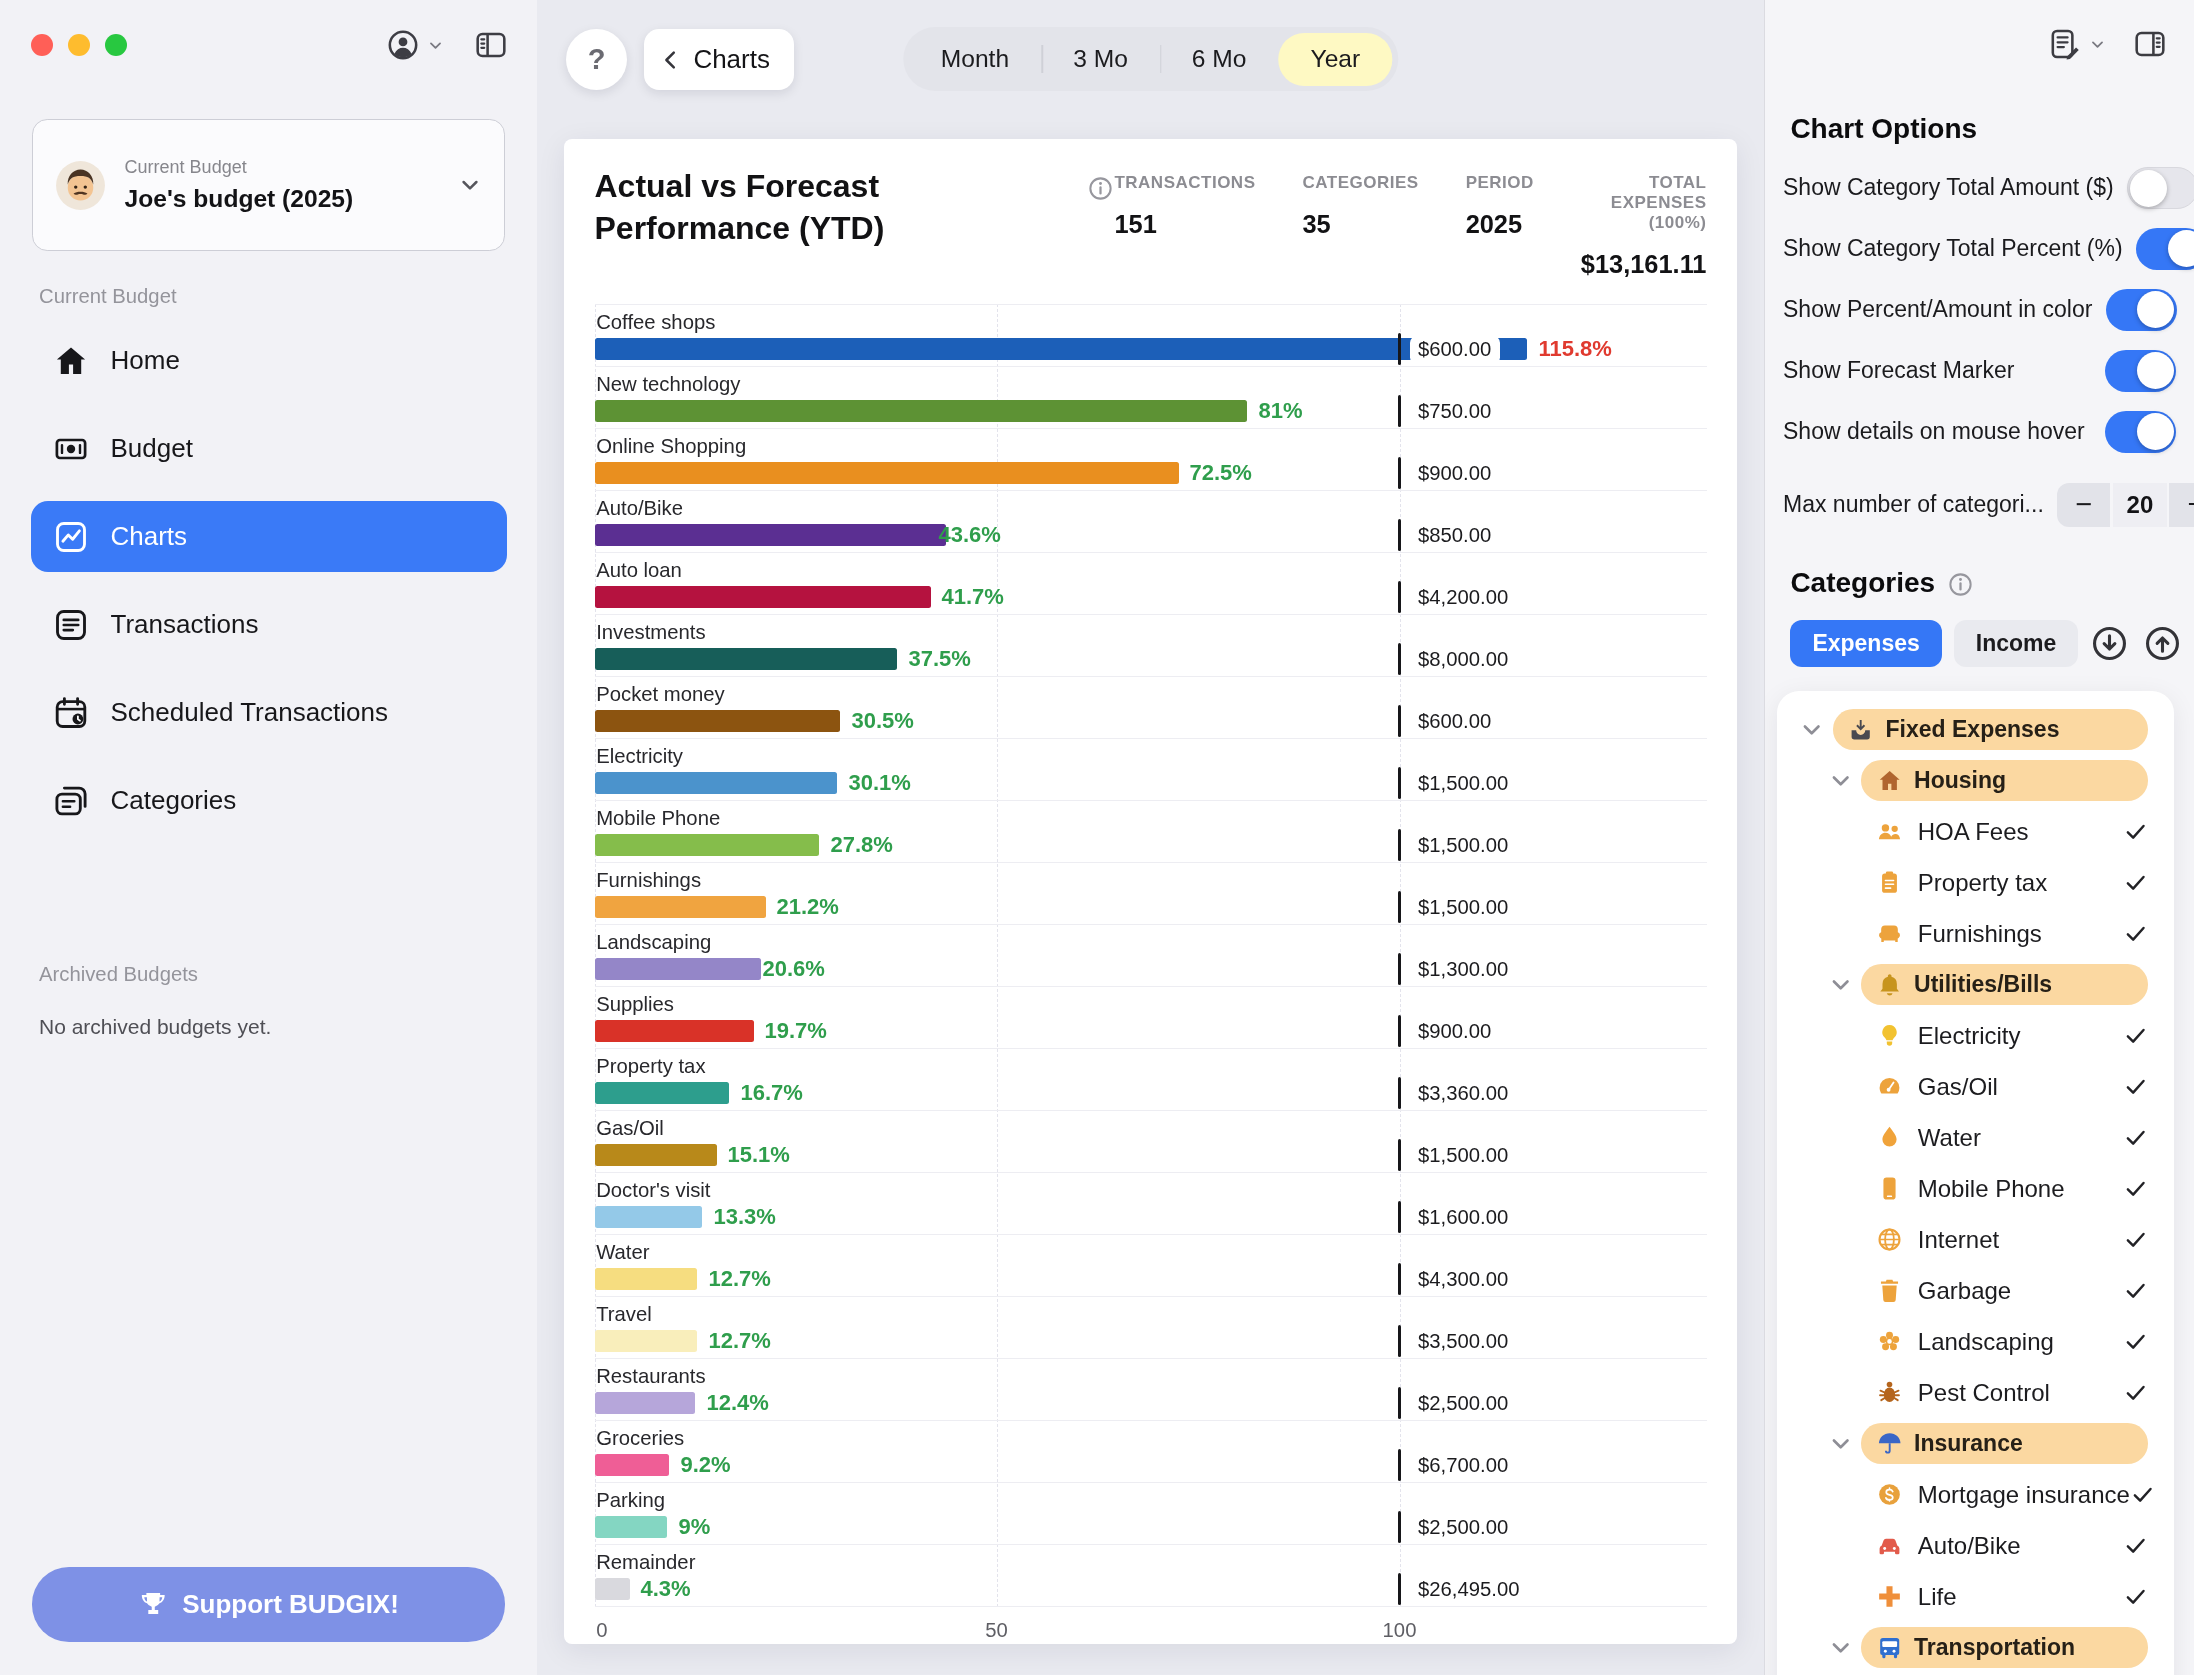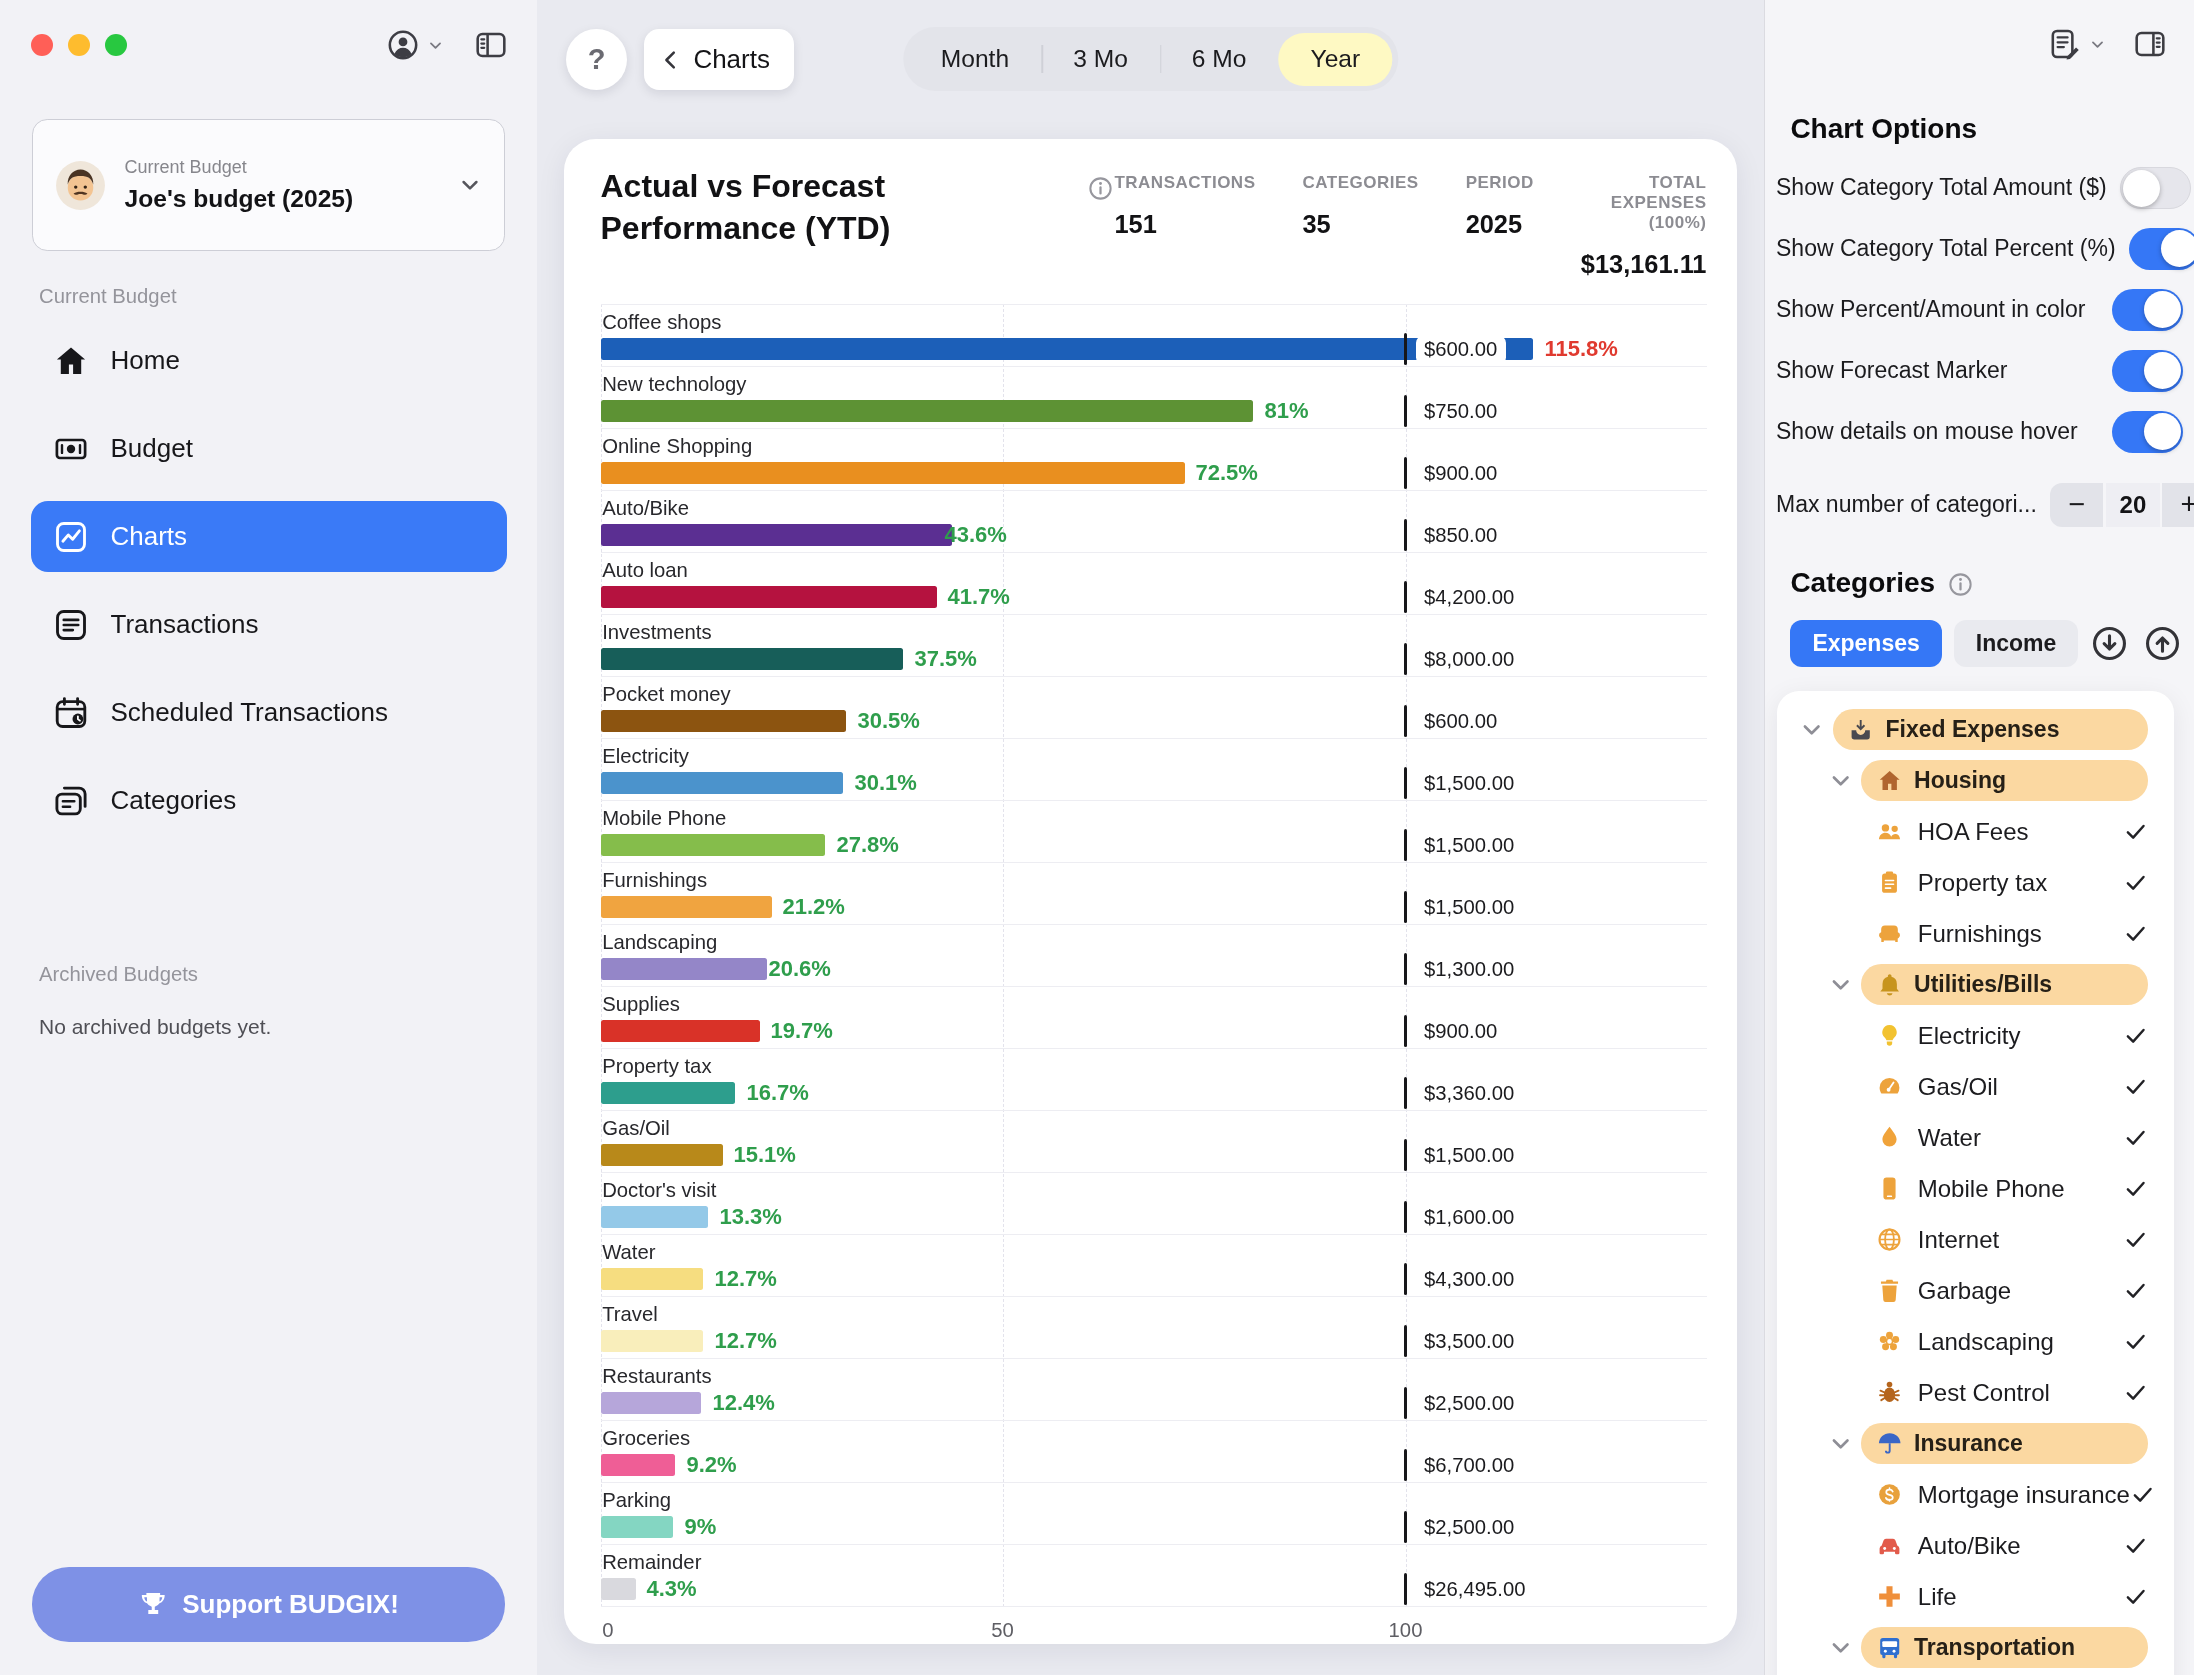--- a/index.html
+++ b/index.html
@@ -43,21 +43,21 @@
   .middle{flex:1;background:#e9eaf0;position:relative;min-width:0;}
   .toolbar{height:119px;position:relative;display:flex;align-items:center;padding-left:29px;gap:17px;}
   .help-btn{width:61px;height:61px;border-radius:50%;background:#fff;border:none;box-shadow:0 3.4px 10.2px rgba(10,10,40,.10);font-size:29px;font-weight:600;color:#6b6b72;display:flex;align-items:center;justify-content:center;font-family:inherit;}
   .back-btn{height:61px;border-radius:15.2px;background:#fff;border:none;box-shadow:0 3.4px 10.2px rgba(10,10,40,.10);display:flex;align-items:center;gap:10.2px;padding:0 24px 0 15.2px;font-size:26px;font-weight:500;color:#141417;font-family:inherit;}
   .back-chevron{width:24px;height:24px;color:#35353b;}
   .segmented{position:absolute;left:50%;top:27px;transform:translateX(-50%);height:64px;background:#e3e4ea;border-radius:32px;display:flex;align-items:center;padding:6px;}
   .seg{height:53px;padding:0 32px;display:flex;align-items:center;font-size:24.6px;color:#1b1b1e;border-radius:26px;position:relative;}
   .seg.on{background:#fef9c3;font-weight:500;}
   .seg:not(.on):not(:first-child):not(.after-sel)::before{content:"";position:absolute;left:0;top:12.7px;bottom:12.7px;width:1.7px;background:#cfd0d7;}
 
-  .card{margin:20.3px 27px 0;height:1505px;background:#fff;border-radius:32px;box-shadow:0 6.8px 29px rgba(25,25,60,.08);padding-left:6px;}
+  .card{margin:20.3px 27px 0;height:1505px;background:#fff;border-radius:8px;box-shadow:0 6.8px 29px rgba(25,25,60,.08);}
   .card-head{display:flex;align-items:flex-start;padding:27px 30.5px 0;}
   .chart-title{font-size:32px;font-weight:600;color:#121214;line-height:1.3;max-width:525px;}
   .info-icon{width:27px;height:27px;color:#97979e;margin:8.5px 0 0 13.6px;flex:none;}
   .stats{margin-left:auto;display:flex;gap:47px;padding-top:6.8px;}
   .stat-label{font-size:17px;color:#8c8c92;font-weight:600;letter-spacing:0.5px;}
   .stat-value{font-size:25.4px;font-weight:700;color:#121214;margin-top:17px;}
   .stat:last-child{text-align:right;}
 
   .plot{position:relative;margin:25.4px 30.5px 0;}
   .gridlayer{position:absolute;inset:0;pointer-events:none;}
@@ -70,21 +70,21 @@
   .crow-marker{position:absolute;top:28px;width:3.4px;height:32px;background:#17171a;border-radius:1.7px;}
   .crow-amount{position:absolute;top:30.5px;font-size:20.3px;color:#1b1b1e;background:#fff;padding:2.5px 8.5px;border-radius:6.8px;white-space:nowrap;}
   .axis{position:relative;height:42px;margin:3.4px 30.5px 0;}
   .tick{position:absolute;top:8.5px;font-size:20.3px;color:#5e5e64;}
 
   
   .rightpanel{width:430px;flex:none;background:#f5f5f8;border-left:0.8px solid #dbdbe1;overflow:hidden;position:relative;}
   .rp-top{height:88px;display:flex;align-items:center;justify-content:flex-end;gap:27px;padding:0 27px;color:#3c3c42;}
   .rp-iconbtn{display:flex;align-items:center;gap:6.8px;background:none;border:none;color:#3c3c42;padding:0;}
   .rp-heading{margin:25.4px 0 0 25.4px;font-size:28px;font-weight:700;color:#0c0c0e;}
-  .toggles{margin:12px 11px 0;}
+  .toggles{margin:12px 18px 0;}
   .opt-row{height:61px;display:flex;align-items:center;justify-content:space-between;gap:13.6px;}
   .opt-label{font-size:23px;color:#1b1b1e;white-space:nowrap;}
   .switch{width:71px;height:42px;border-radius:21px;position:relative;flex:none;border:none;padding:0;}
   .sw-on{background:#3577f6;}
   .sw-off{background:#e6e6ec;border:0.8px solid #d8d8de;}
   .knob{position:absolute;top:2.5px;width:37px;height:37px;border-radius:50%;background:#fff;box-shadow:0 1.7px 5.1px rgba(0,0,0,.28);}
   .sw-on .knob{right:2.5px;}
   .sw-off .knob{left:1.7px;top:1.7px;}
   .stepper{display:flex;align-items:center;border-radius:12px;overflow:hidden;flex:none;}
   .step-btn{width:53px;height:44px;background:#e2e3e9;border:none;font-size:29px;color:#1b1b1e;display:flex;align-items:center;justify-content:center;font-family:inherit;}

